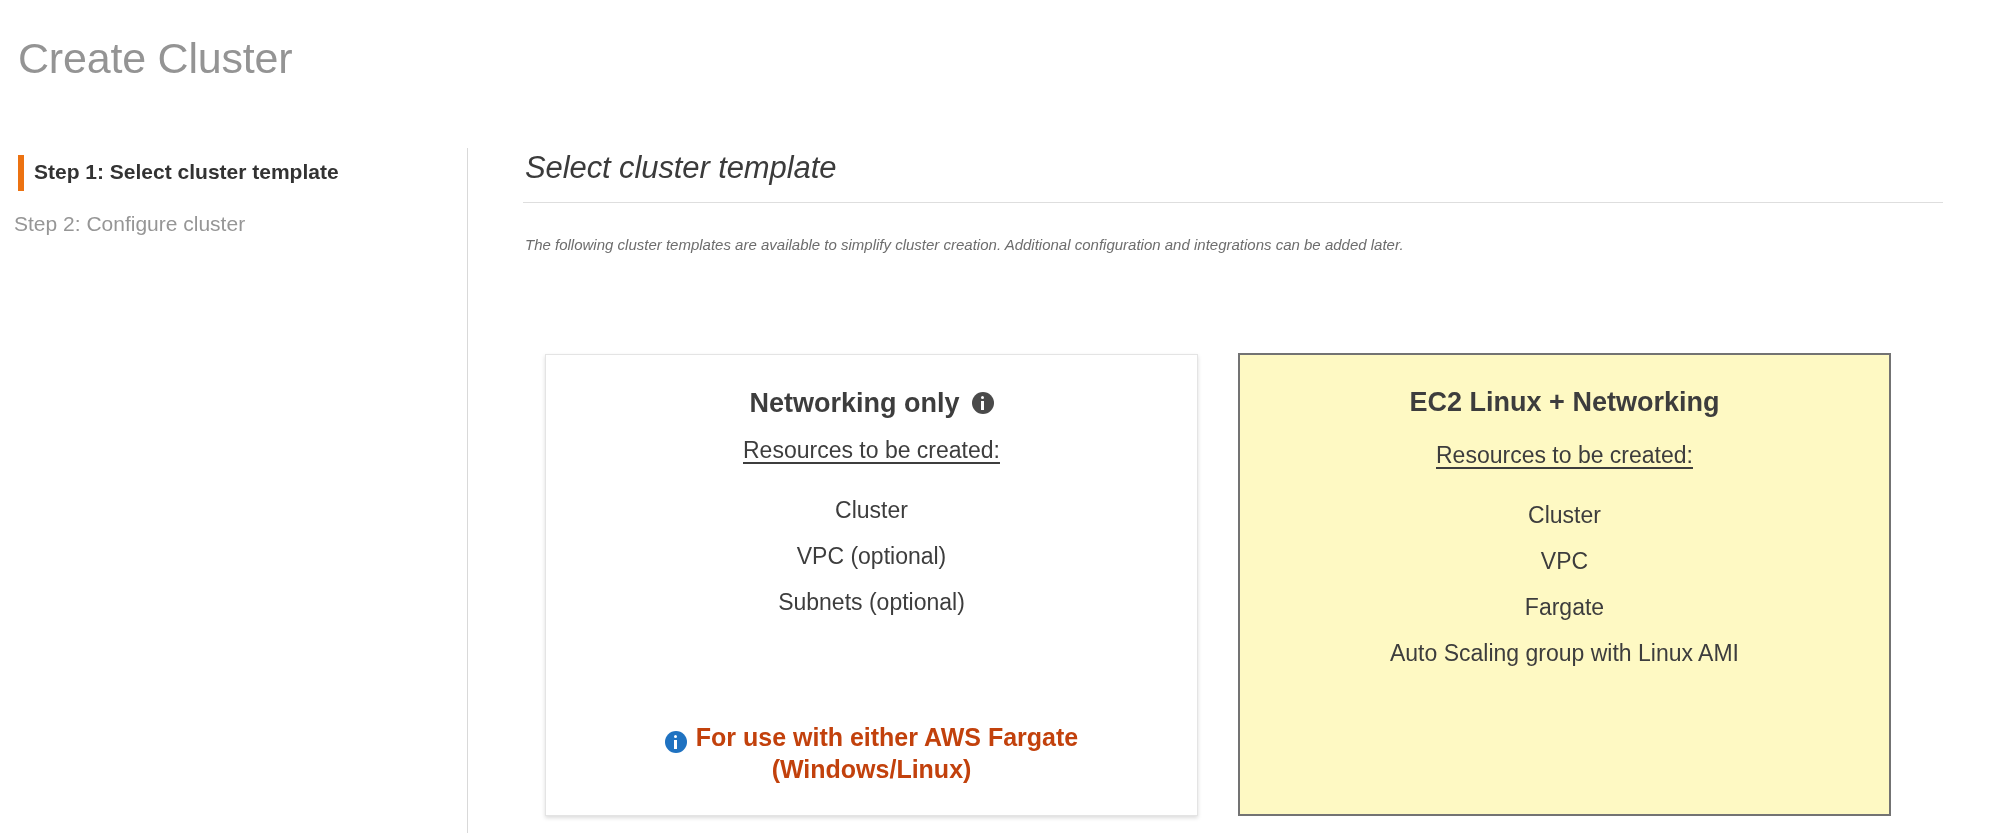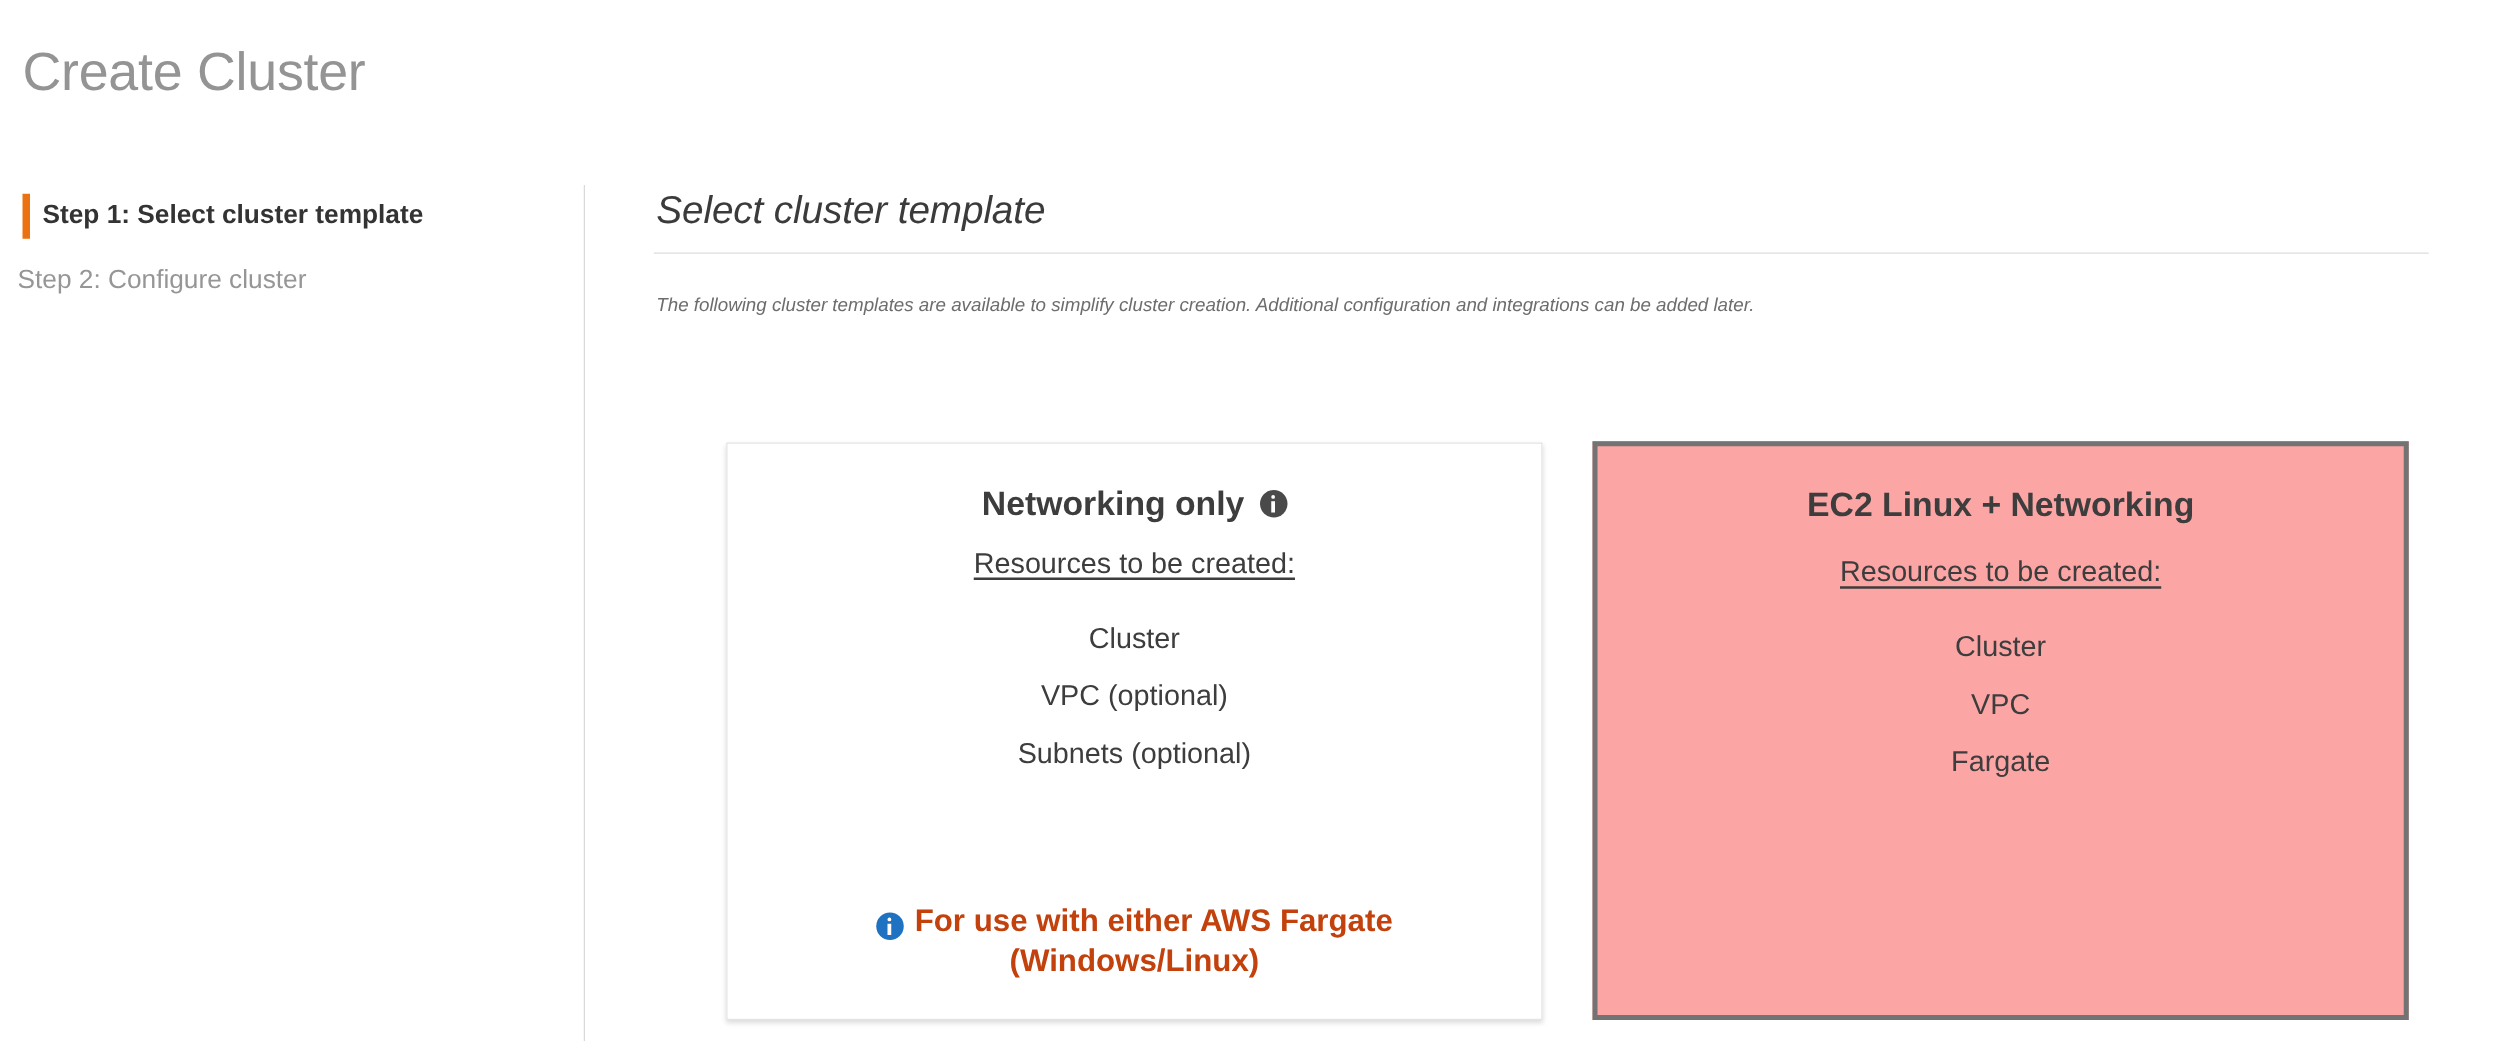--- a/index.html
+++ b/index.html
@@ -96,37 +96,36 @@
   }
 
   
   .cards {
     position: absolute;
     left: 545px; top: 353px;
     width: 1400px;
     display: flex;
     gap: 40px;
     align-items: center;
-    margin-left: 36px;
   }
   .card {
     width: 653px;
     min-height: 462px;
     background: #ffffff;
     border: 1px solid #e4e4e4;
     box-shadow: 0 2px 4px rgba(0,0,0,0.14);
     padding: 26px 24px 30px 24px;
     display: flex;
     flex-direction: column;
     align-items: center;
     text-align: center;
   }
   .card.selected {
-    background: #fca5a5;
-    border: 4px solid #737373;
+    background: #fef9c3;
+    border: 2px solid #737373;
     box-shadow: none;
     min-height: 463px;
     padding: 25px 23px 29px 23px;
   }
   .card-title {
     font-size: 27px;
     font-weight: bold;
     color: #3d3d3d;
     line-height: 44px;
     margin-bottom: 8px;
@@ -237,16 +236,17 @@
         </span>
       </div>
     </div>
 
     <div class="card selected">
       <div class="card-title two-line">EC2 Linux + Networking</div>
       <div class="card-subhead">Resources to be created:</div>
       <div class="resource">Cluster</div>
       <div class="resource">VPC</div>
       <div class="resource">Fargate</div>
+      <div class="resource">Auto Scaling group with Linux AMI</div>
     </div>
 
   </div>
 </div>
 
 </body></html>

